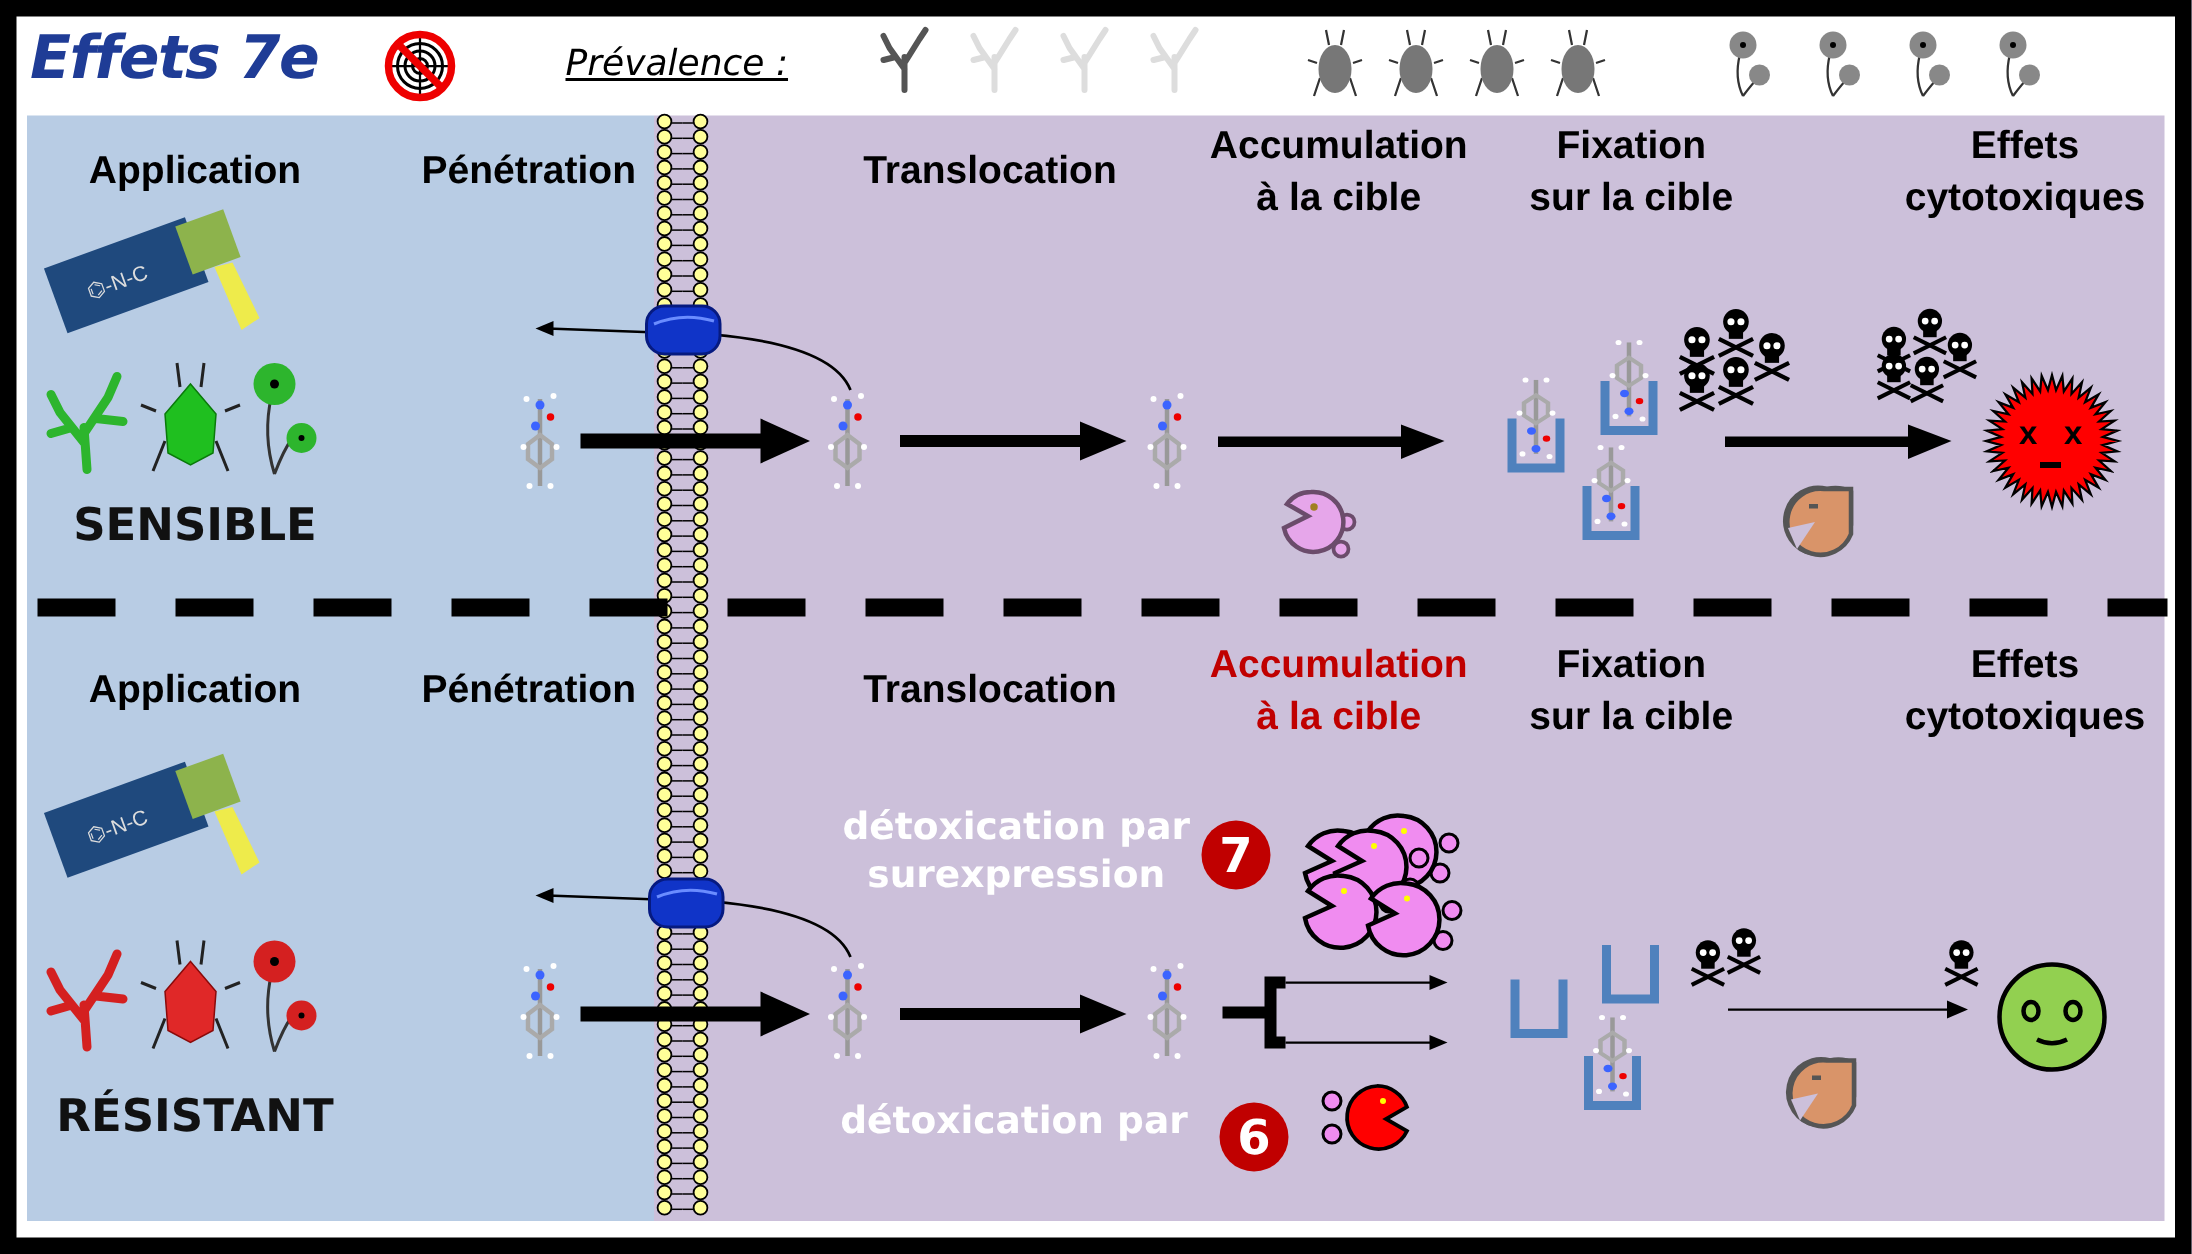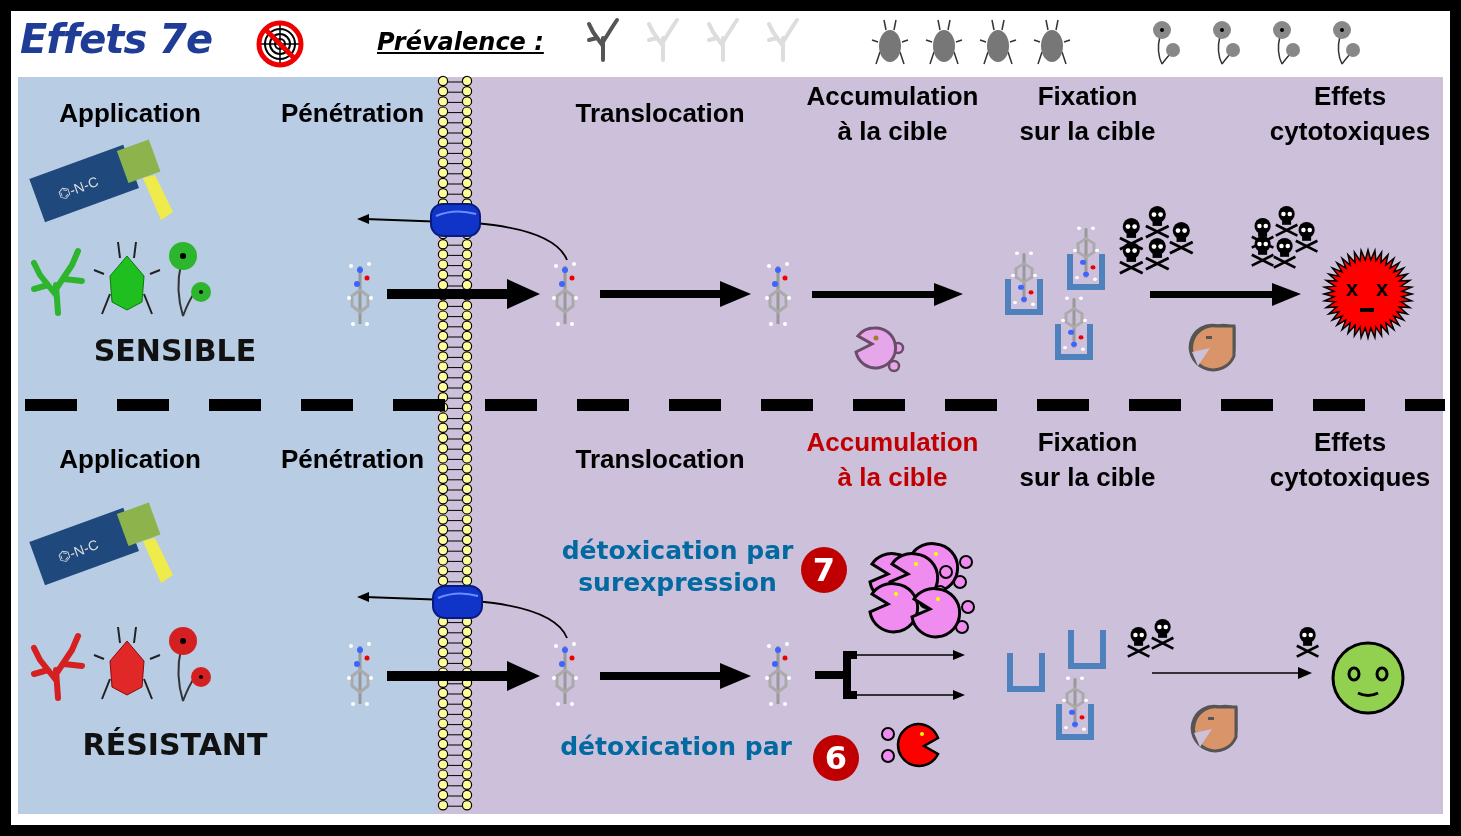--- a/index.html
+++ b/index.html
@@ -1,30 +1,30 @@
 <!DOCTYPE html>
 <html><head>
 <meta charset="utf-8">
 <style>
   html, body { margin: 0; padding: 0; }
   body { width: 1461px; height: 836px; background: #000; position: relative; overflow: hidden;
          font-family: "Liberation Sans", sans-serif; }
   .frame { position: absolute; left: 11px; top: 11px; width: 1439px; height: 814px; background: #fff; }
   .title { position: absolute; left: 20px; top: 16px; font-size: 40px; font-style: italic; font-weight: bold;
            color: #1f3c96; font-family: "DejaVu Sans", sans-serif; letter-spacing: -1px; }
-  .prev-label { position: absolute; left: 377px; top: 28px; font-size: 24px; font-style: italic; font-weight: bold;
+  .prev-label { position: absolute; left: 377px; top: 28px; font-size: 24px; font-style: italic; font-weight: normal;
                 text-decoration: underline; font-family: "DejaVu Sans", sans-serif; color: #000; }
   .icon-row { position: absolute; top: 18px; display: flex; gap: 22px; }
   .bg-left { position: absolute; left: 18px; top: 77px; width: 418px; height: 737px; background: #b8cce4; }
   .bg-right { position: absolute; left: 436px; top: 77px; width: 1007px; height: 737px; background: #ccc0da; }
   .membrane { position: absolute; left: 436px; top: 77px; width: 38px; height: 737px; }
   .lbl { position: absolute; font-size: 26px; font-weight: bold; text-align: center; line-height: 35px; color: #000; }
   .lbl.red { color: #c00000; }
-  .big { position: absolute; font-size: 30px; font-weight: bold; font-family: "DejaVu Sans", sans-serif; color: #111; text-align:center;margin-left:45px; }
-  .detox { position: absolute; font-size: 25px; font-weight: bold; color: #0369a1; text-align: center; line-height: 32px;
+  .big { position: absolute; font-size: 30px; font-weight: bold; font-family: "DejaVu Sans", sans-serif; color: #111; text-align:center; }
+  .detox { position: absolute; font-size: 25px; font-weight: bold; color: #ffffff; text-align: center; line-height: 32px;
            font-family: "DejaVu Sans", sans-serif; }
   .badge { position: absolute; width: 46px; height: 46px; border-radius: 50%; background: #c00000; color: #fff;
            font-size: 32px; font-weight: bold; display:flex; align-items:center; justify-content:center;
            font-family: "DejaVu Sans", sans-serif; }
   svg { position: absolute; overflow: visible; }
 </style>
 </head>
 <body>
 
 <div class="frame"></div>

